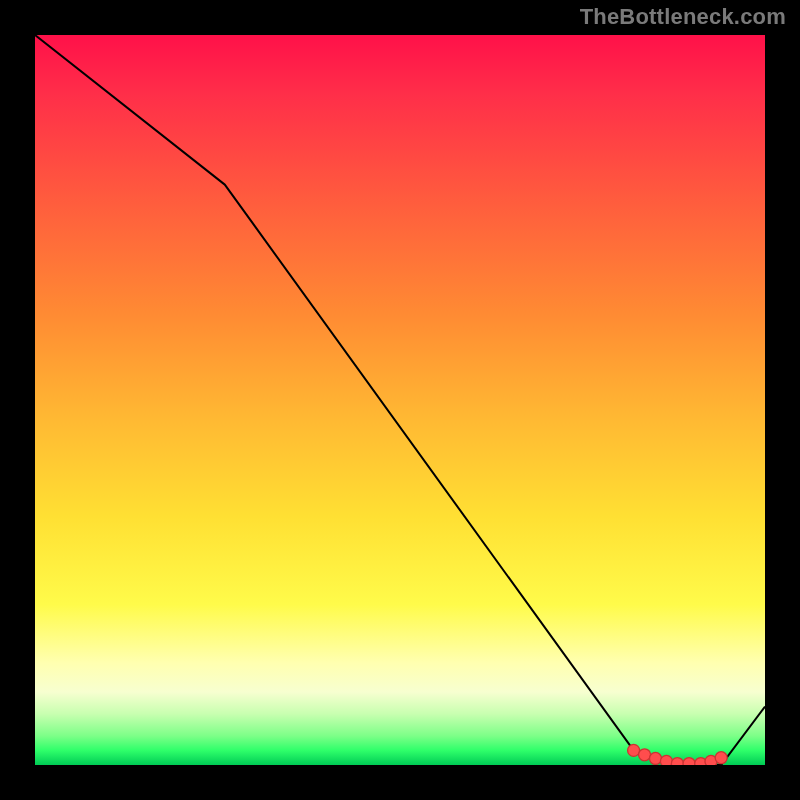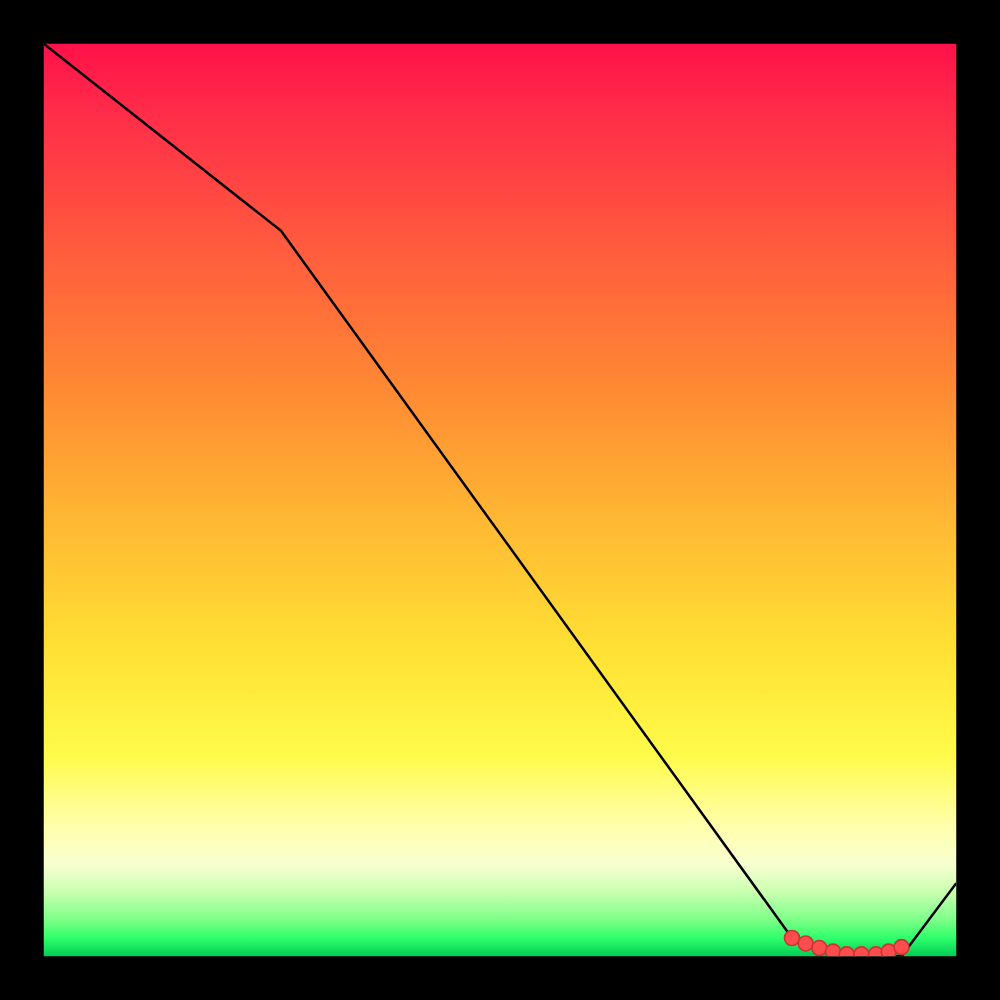--- a/index.html
+++ b/index.html
@@ -57,20 +57,21 @@
     position: absolute;
     inset: 0;
     width: 100%;
     height: 100%;
   }
 </style>
 </head>
 <body>
 
 <div class="frame">
+  <div class="attribution">TheBottleneck.com</div>
 
   <div class="plot">
     <div class="gradient"></div>
     <svg class="overlay" viewBox="0 0 730 730" preserveAspectRatio="none">
       <polyline id="chart-line" fill="none" stroke="#000000" stroke-width="2" stroke-linejoin="round" points="0.00,0.00 189.80,149.65 598.60,715.40 642.40,730.00 686.20,730.00 730.00,671.60"></polyline>
       <g id="chart-markers">
           <circle cx="598.60" cy="715.40" r="6" fill="#ff4d4d" stroke="#cc3333" stroke-width="1.3"></circle>
           <circle cx="609.55" cy="719.78" r="6" fill="#ff4d4d" stroke="#cc3333" stroke-width="1.3"></circle>
           <circle cx="620.50" cy="723.43" r="6" fill="#ff4d4d" stroke="#cc3333" stroke-width="1.3"></circle>
           <circle cx="631.45" cy="726.35" r="6" fill="#ff4d4d" stroke="#cc3333" stroke-width="1.3"></circle>

